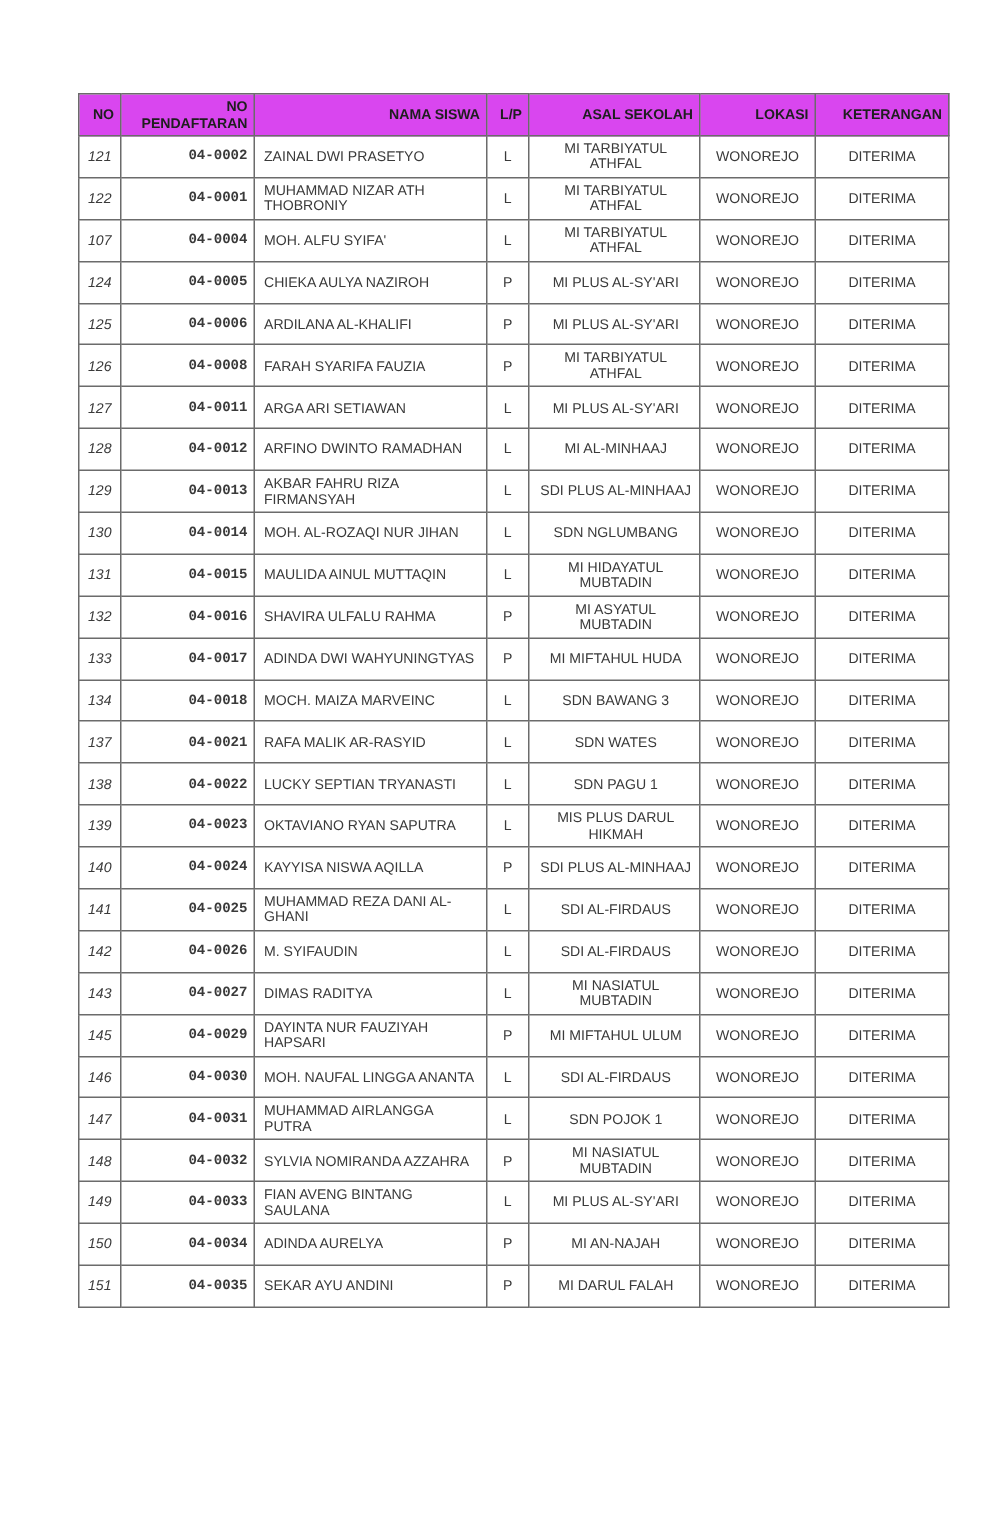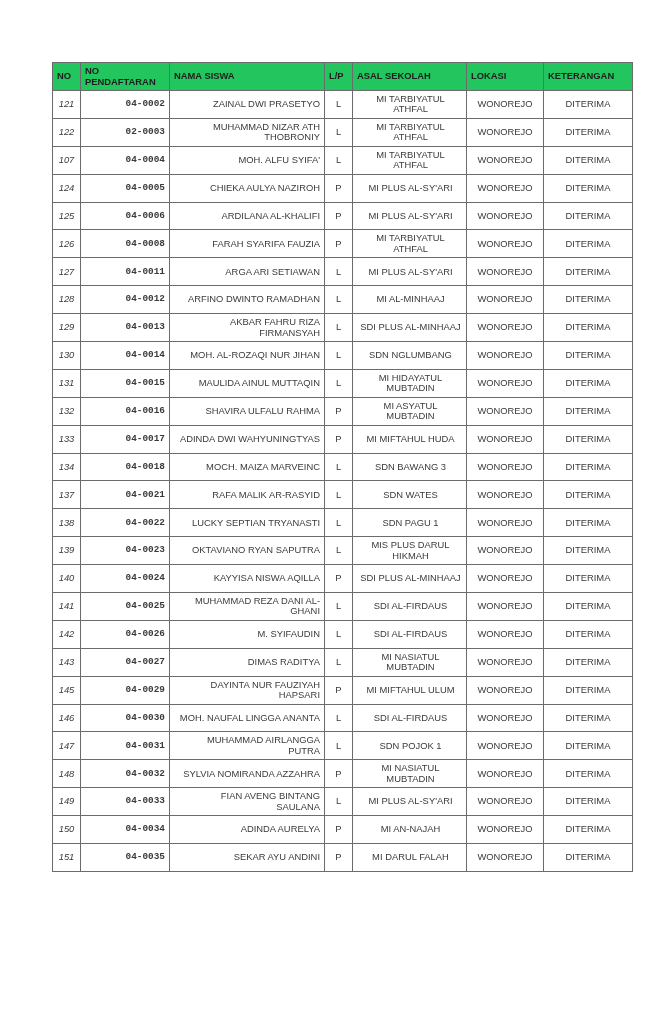--- a/index.html
+++ b/index.html
@@ -1,23 +1,23 @@
 <!DOCTYPE html>
 <html><head>
 <meta charset="utf-8">
 <style>
   html, body { margin:0; padding:0; background:#ffffff; }
   body { width:670px; height:1024px; position:relative; overflow:hidden; font-family:"Liberation Sans", sans-serif; color:#333; }
   #sheet { position:absolute; left:52px; top:62px; width:580px; border-collapse:collapse; table-layout:fixed; }
   #sheet th, #sheet td { border:1px solid #6b6b6b; padding:0 4px; font-size:9.4px; line-height:10.5px; }
-  #sheet th { background:#22c55e; color:#1e1e1e; font-weight:bold; height:27px; text-align:left; }
+  #sheet th { background:#d946ef; color:#1e1e1e; font-weight:bold; height:27px; text-align:right; }
   #sheet td { height:26.9px; color:#3a3a3a; }
   .c-no { text-align:center;font-style:italic; }
   .c-reg { text-align:right; font-weight:bold; color:#222;font-family:Liberation Mono, monospace; }
-  .c-name { text-align:right; padding-left:6px !important; }
+  .c-name { text-align:left; padding-left:6px !important; }
   .c-lp { text-align:center; }
   .c-school { text-align:center; padding-left:6px !important; }
   .c-loc { text-align:center; }
   .c-note { text-align:center; }
 </style>
 </head>
 <body>
 
 <table id="sheet">
   <colgroup>
@@ -45,21 +45,21 @@
         <td class="c-no">121</td>
         <td class="c-reg">04-0002</td>
         <td class="c-name">ZAINAL DWI PRASETYO</td>
         <td class="c-lp">L</td>
         <td class="c-school">MI TARBIYATUL ATHFAL</td>
         <td class="c-loc">WONOREJO</td>
         <td class="c-note">DITERIMA</td>
       </tr>
       <tr>
         <td class="c-no">122</td>
-        <td class="c-reg">02-0003</td>
+        <td class="c-reg">04-0001</td>
         <td class="c-name">MUHAMMAD NIZAR ATH THOBRONIY</td>
         <td class="c-lp">L</td>
         <td class="c-school">MI TARBIYATUL ATHFAL</td>
         <td class="c-loc">WONOREJO</td>
         <td class="c-note">DITERIMA</td>
       </tr>
       <tr>
         <td class="c-no">107</td>
         <td class="c-reg">04-0004</td>
         <td class="c-name">MOH. ALFU SYIFA'</td>

